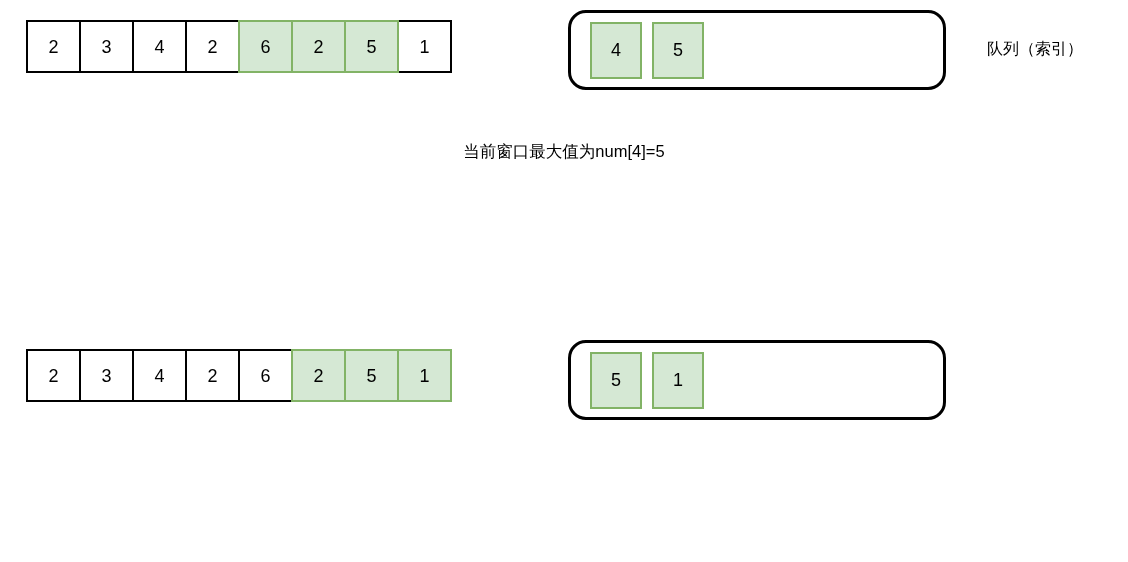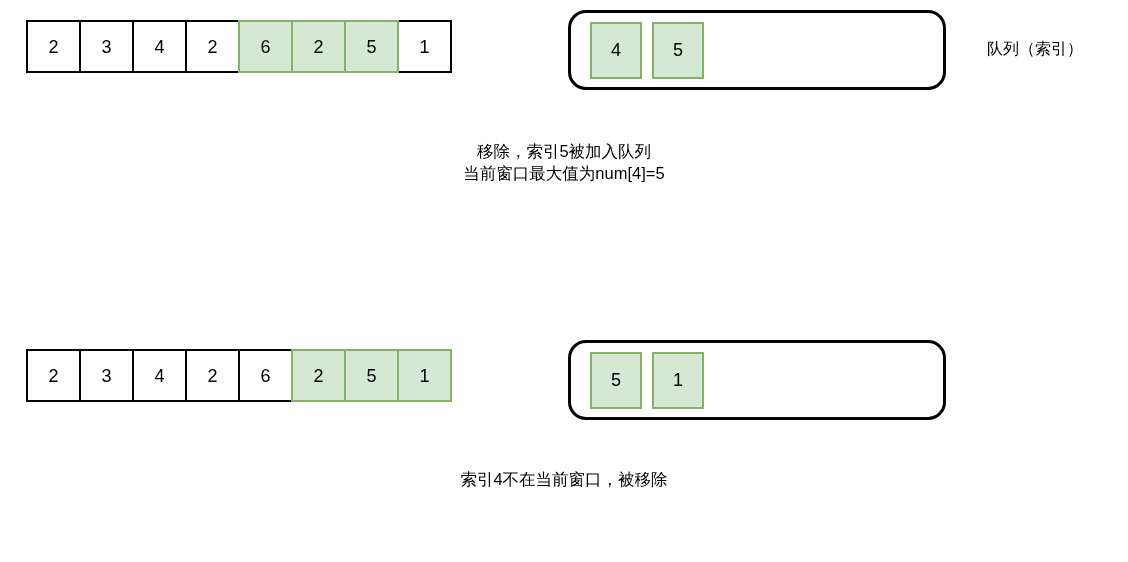--- a/index.html
+++ b/index.html
@@ -112,37 +112,35 @@
   </div>
 
   <div class="queue-box" style="left:568px; top:10px; width:378px; height:80px;">
     <div class="q-cell">4</div>
     <div class="q-cell">5</div>
   </div>
 
   <div class="side-label" style="left:987px; top:39px;">队列（索引）</div>
 
   <div class="caption" style="left:288px; top:140px; width:552px;">
-    <span class="line">移除，索引5被加入队列</span>
     <span class="line">当前窗口最大值为num[4]=5</span>
   </div>
 
   <div class="array-strip" style="left:26px; top:349px;">
     <div class="cell">2</div>
     <div class="cell">3</div>
     <div class="cell">4</div>
     <div class="cell">2</div>
     <div class="cell">6</div>
     <div class="cell hl">2</div>
     <div class="cell hl">5</div>
     <div class="cell hl">1</div>
   </div>
 
   <div class="queue-box" style="left:568px; top:340px; width:378px; height:80px;">
     <div class="q-cell">5</div>
     <div class="q-cell">1</div>
   </div>
 
   <div class="caption" style="left:288px; top:468px; width:552px;">
-    <span class="line">索引4不在当前窗口，被移除</span>
   </div>
 
 </div>
 
 </body></html>

